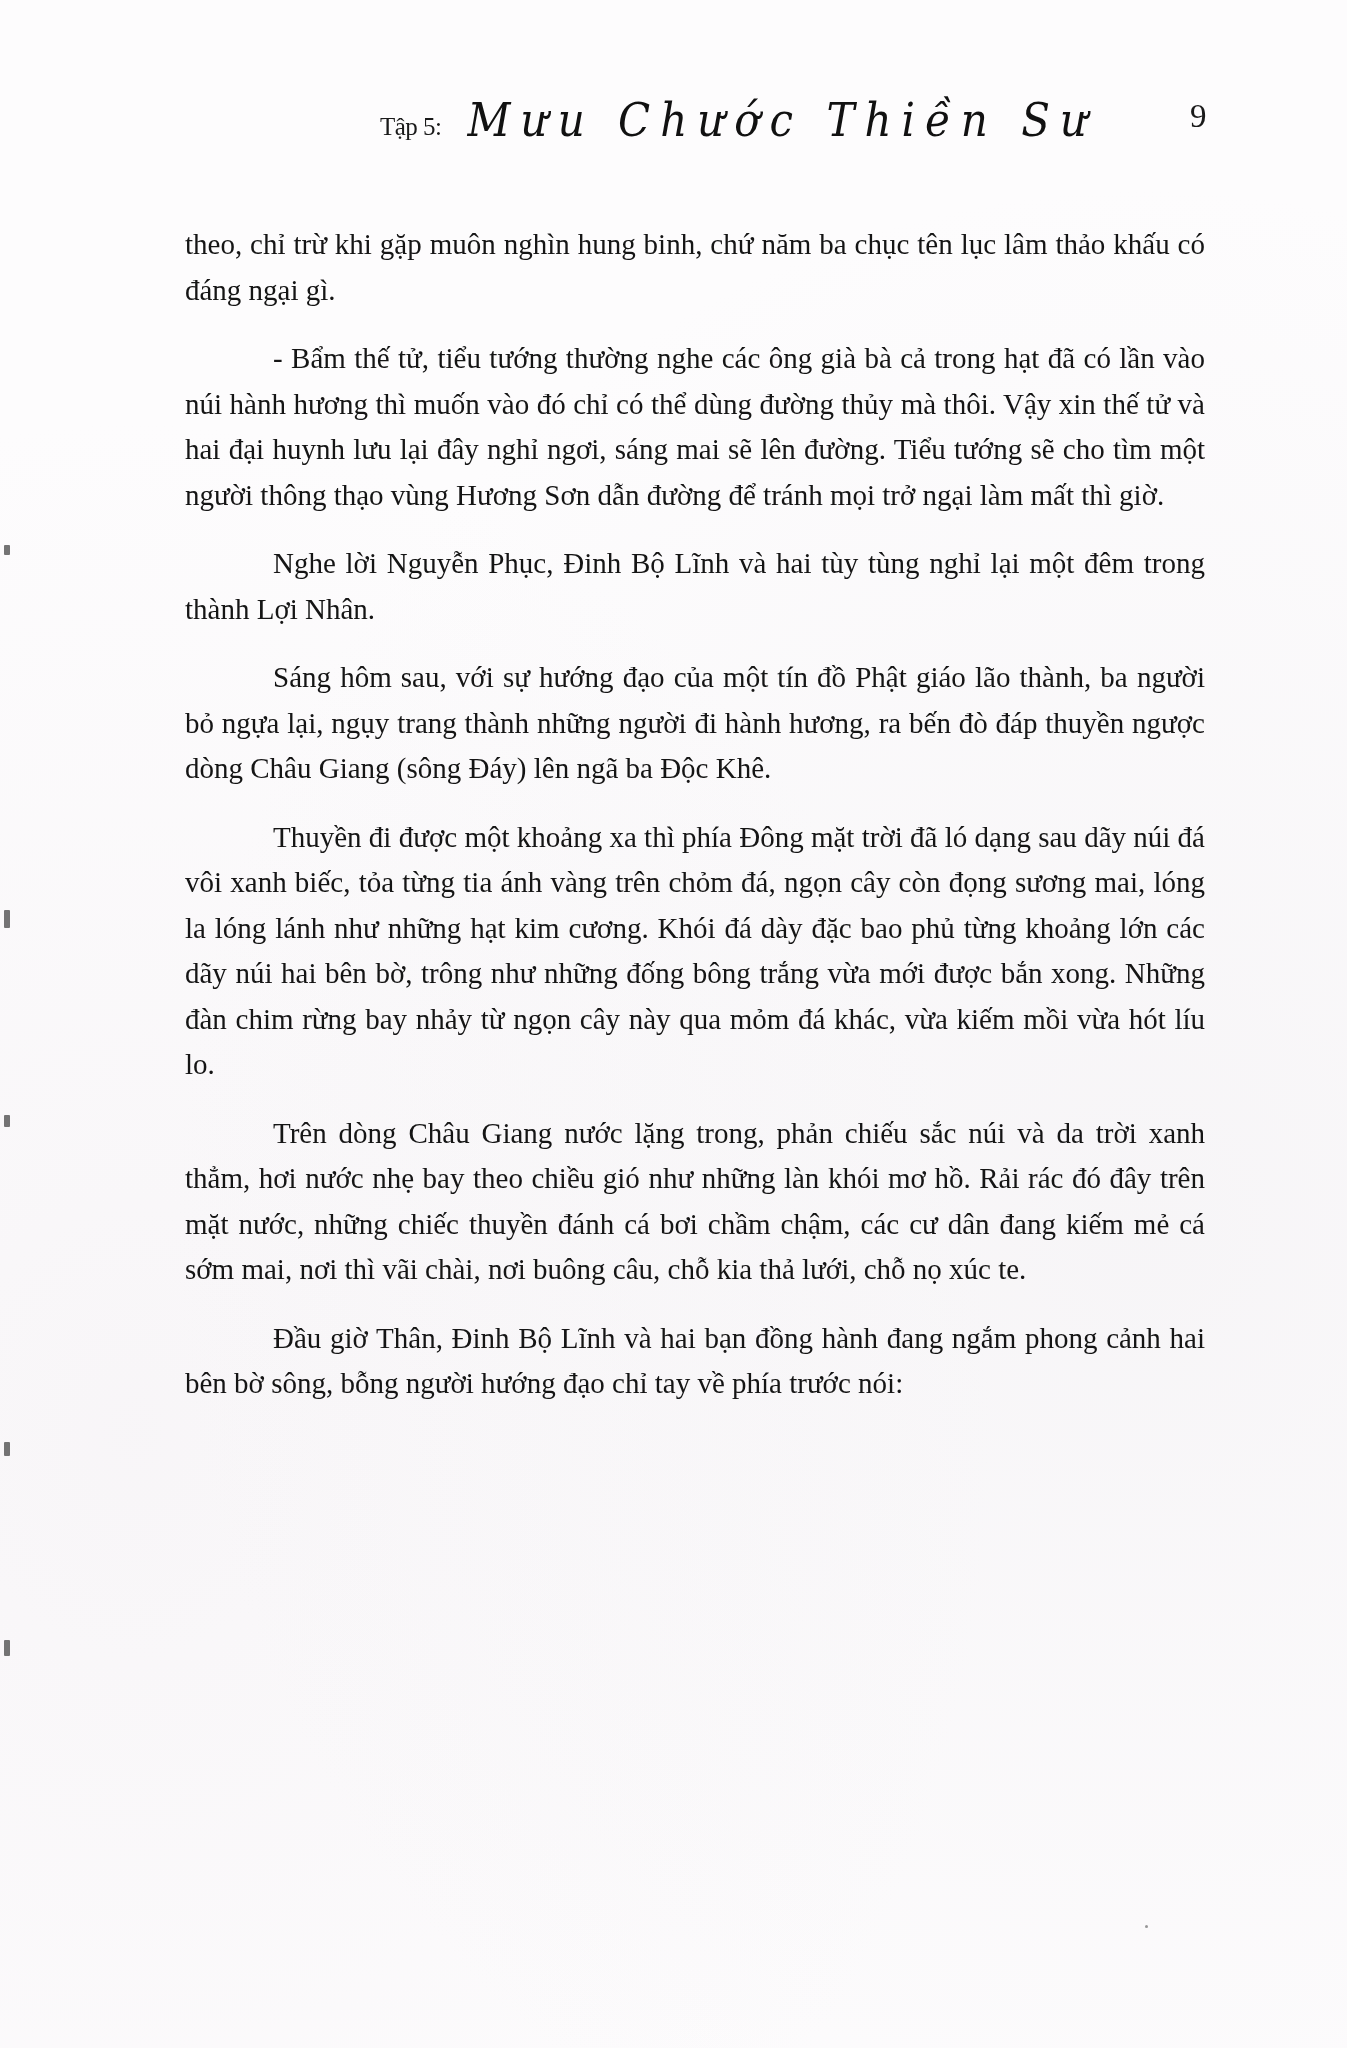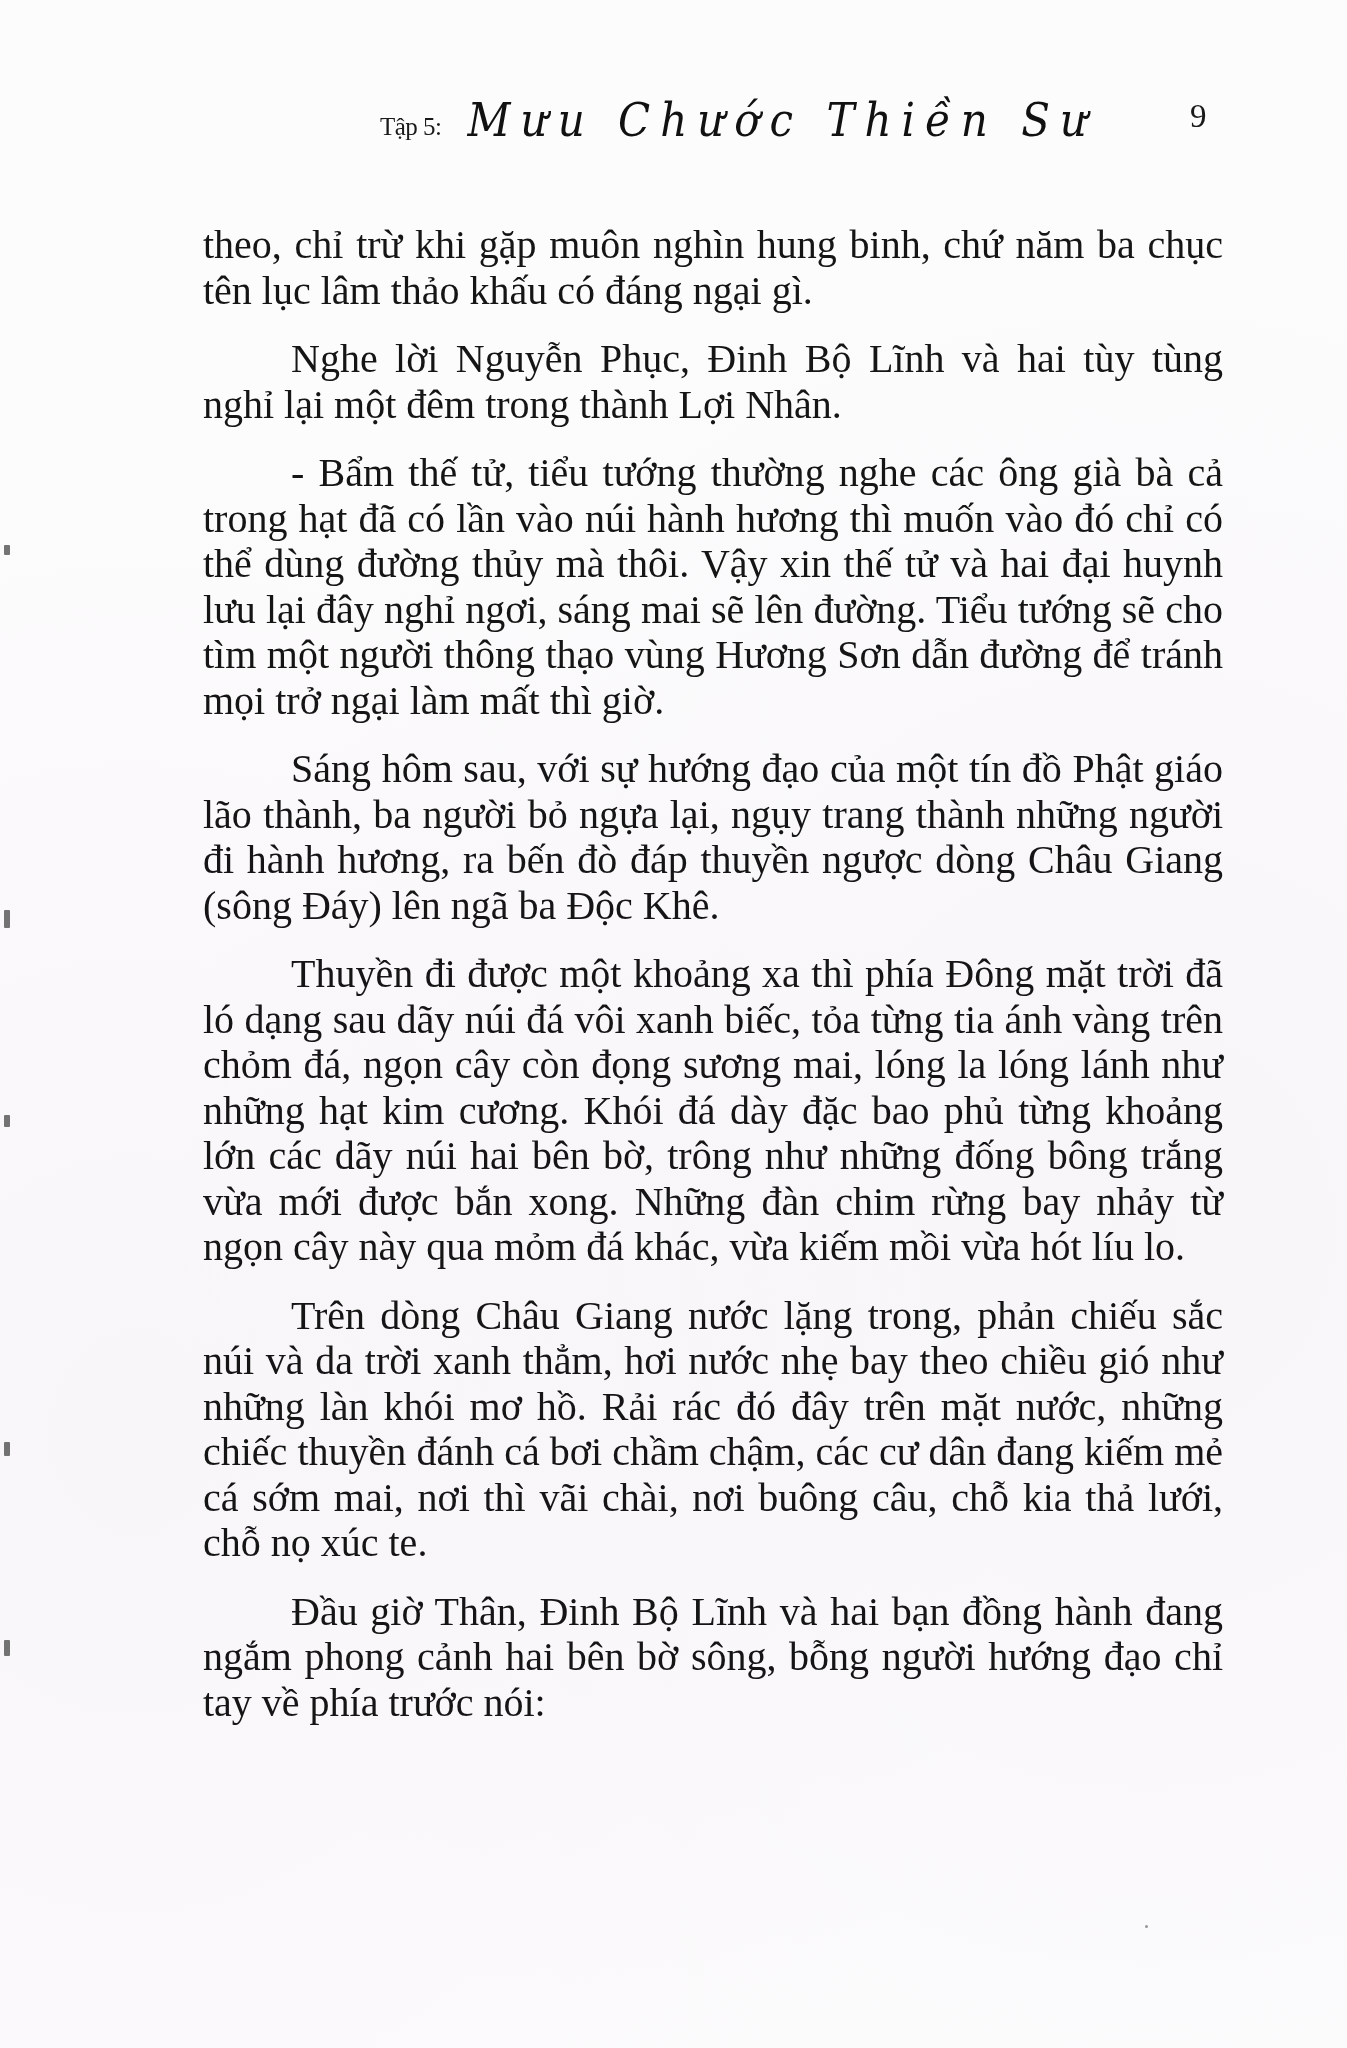--- a/index.html
+++ b/index.html
@@ -54,23 +54,23 @@
     position: absolute;
     top: 98px;
     left: 1190px;
     font-family: "Liberation Serif", serif;
     font-size: 33px;
     color: #1a1a1a;
   }
   .body-text {
     position: absolute;
     top: 222px;
-    left: 203px;
+    left: 185px;
     width: 1020px;
-    font-size: 40px;
+    font-size: 29px;
     line-height: 45.5px;
     text-align: justify;
     color: #151515;
   }
   .para {
     margin: 0 0 23px 0;
     text-indent: 88px;
   }
   .para.no-indent {
     text-indent: 0;
@@ -96,22 +96,22 @@
 <div class="page">
 
   <div class="running-head">
     <span class="head-label">Tập 5:</span>
     <span class="head-title">Mưu Chước Thiền Sư</span>
   </div>
   <div class="page-number">9</div>
 
   <div class="body-text">
     <p class="para no-indent">theo, chỉ trừ khi gặp muôn nghìn hung binh, chứ năm ba chục tên lục lâm thảo khấu có đáng ngại gì.</p>
+    <p class="para">- Bẩm thế tử, tiểu tướng thường nghe các ông già bà cả trong hạt đã có lần vào núi hành hương thì muốn vào đó chỉ có thể dùng đường thủy mà thôi. Vậy xin thế tử và hai đại huynh lưu lại đây nghỉ ngơi, sáng mai sẽ lên đường. Tiểu tướng sẽ cho tìm một người thông thạo vùng Hương Sơn dẫn đường để tránh mọi trở ngại làm mất thì giờ.</p>
     <p class="para">Nghe lời Nguyễn Phục, Đinh Bộ Lĩnh và hai tùy tùng nghỉ lại một đêm trong thành Lợi Nhân.</p>
-    <p class="para">- Bẩm thế tử, tiểu tướng thường nghe các ông già bà cả trong hạt đã có lần vào núi hành hương thì muốn vào đó chỉ có thể dùng đường thủy mà thôi. Vậy xin thế tử và hai đại huynh lưu lại đây nghỉ ngơi, sáng mai sẽ lên đường. Tiểu tướng sẽ cho tìm một người thông thạo vùng Hương Sơn dẫn đường để tránh mọi trở ngại làm mất thì giờ.</p>
     <p class="para">Sáng hôm sau, với sự hướng đạo của một tín đồ Phật giáo lão thành, ba người bỏ ngựa lại, ngụy trang thành những người đi hành hương, ra bến đò đáp thuyền ngược dòng Châu Giang (sông Đáy) lên ngã ba Độc Khê.</p>
     <p class="para">Thuyền đi được một khoảng xa thì phía Đông mặt trời đã ló dạng sau dãy núi đá vôi xanh biếc, tỏa từng tia ánh vàng trên chỏm đá, ngọn cây còn đọng sương mai, lóng la lóng lánh như những hạt kim cương. Khói đá dày đặc bao phủ từng khoảng lớn các dãy núi hai bên bờ, trông như những đống bông trắng vừa mới được bắn xong. Những đàn chim rừng bay nhảy từ ngọn cây này qua mỏm đá khác, vừa kiếm mồi vừa hót líu lo.</p>
     <p class="para">Trên dòng Châu Giang nước lặng trong, phản chiếu sắc núi và da trời xanh thẳm, hơi nước nhẹ bay theo chiều gió như những làn khói mơ hồ. Rải rác đó đây trên mặt nước, những chiếc thuyền đánh cá bơi chầm chậm, các cư dân đang kiếm mẻ cá sớm mai, nơi thì vãi chài, nơi buông câu, chỗ kia thả lưới, chỗ nọ xúc te.</p>
     <p class="para">Đầu giờ Thân, Đinh Bộ Lĩnh và hai bạn đồng hành đang ngắm phong cảnh hai bên bờ sông, bỗng người hướng đạo chỉ tay về phía trước nói:</p>
   </div>
 
   <div class="margin-mark" style="left:4px; top:545px; height:10px;"></div>
   <div class="margin-mark" style="left:4px; top:910px; height:18px;"></div>
   <div class="margin-mark" style="left:4px; top:1115px; height:12px;"></div>
   <div class="margin-mark" style="left:4px; top:1442px; height:14px;"></div>

